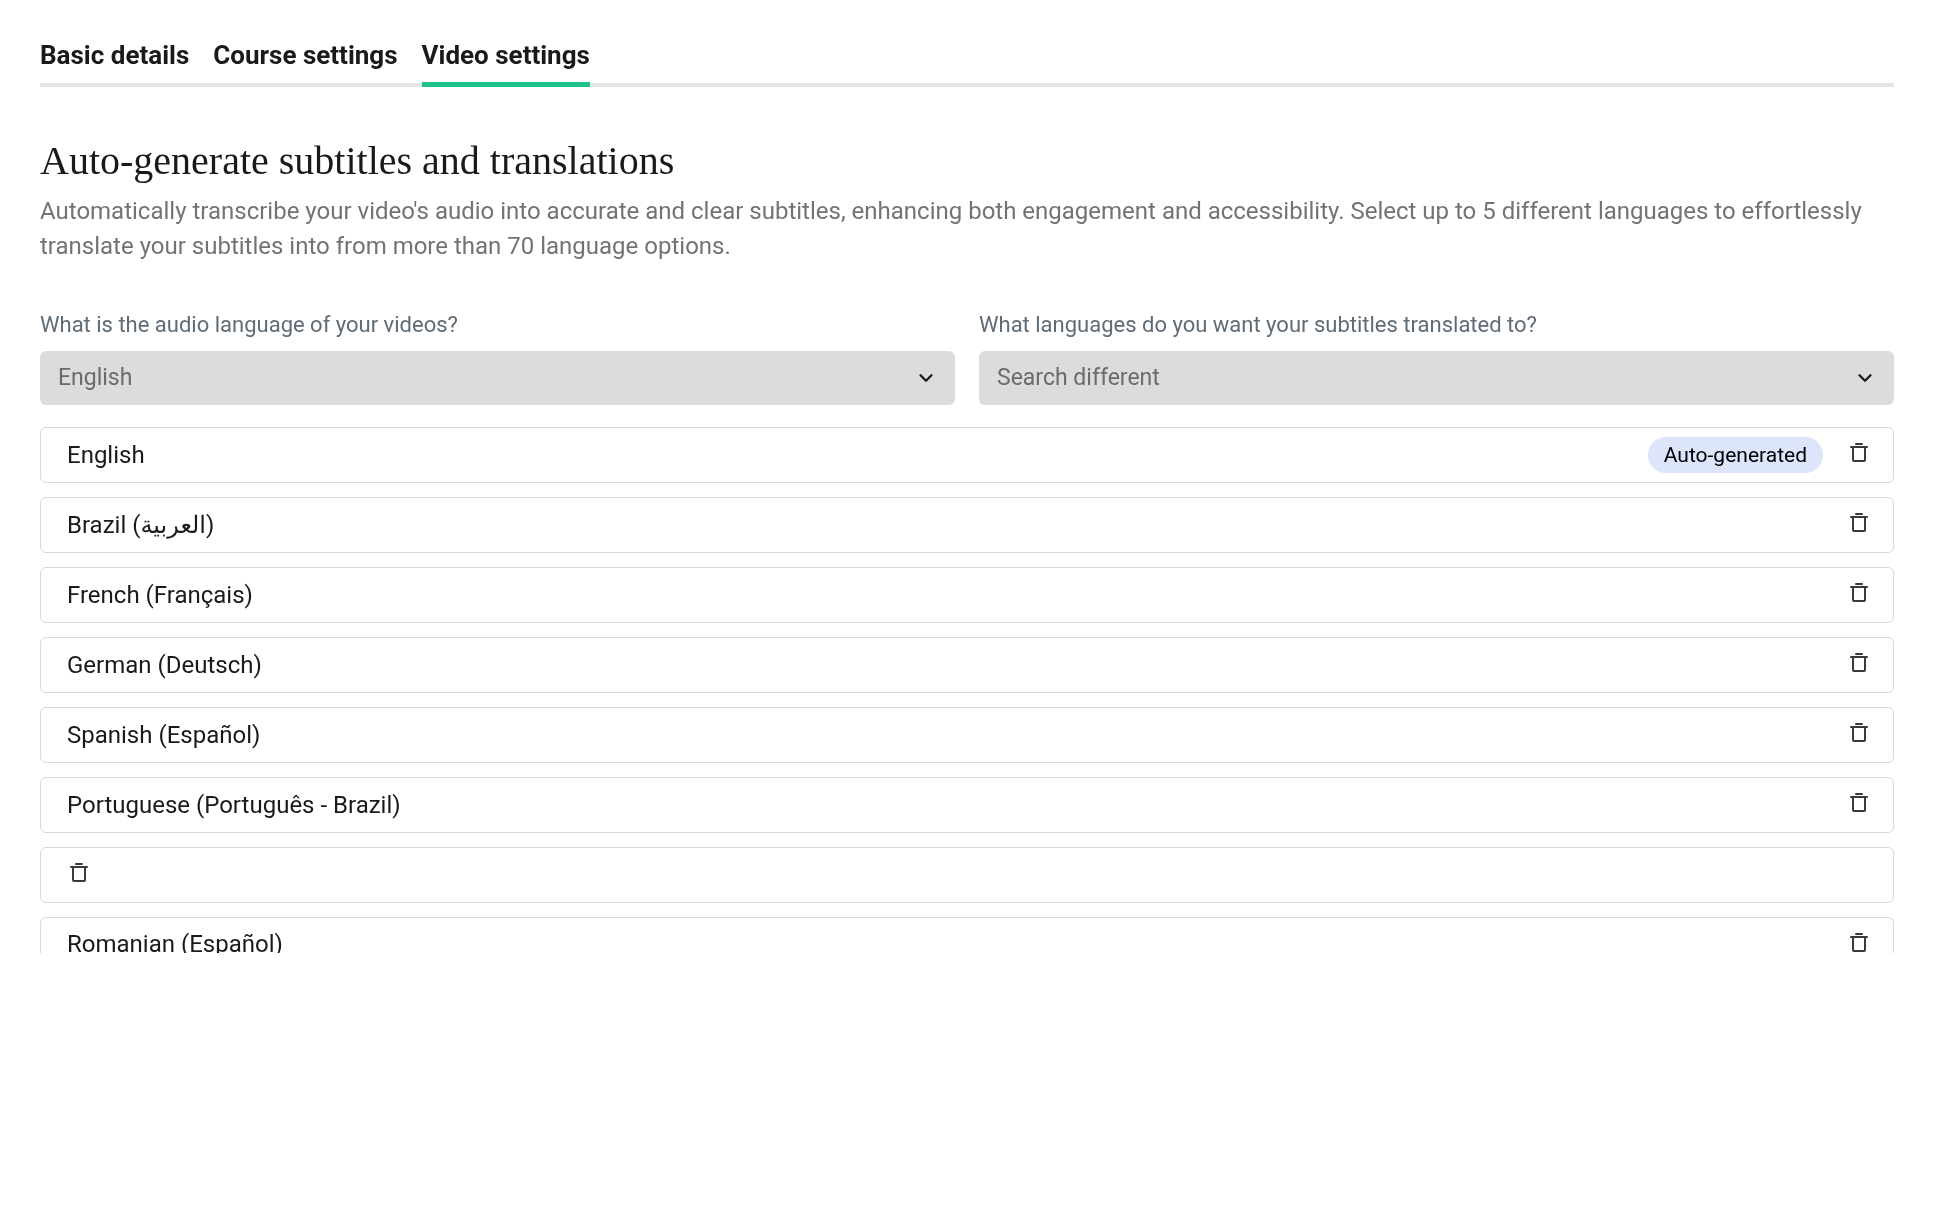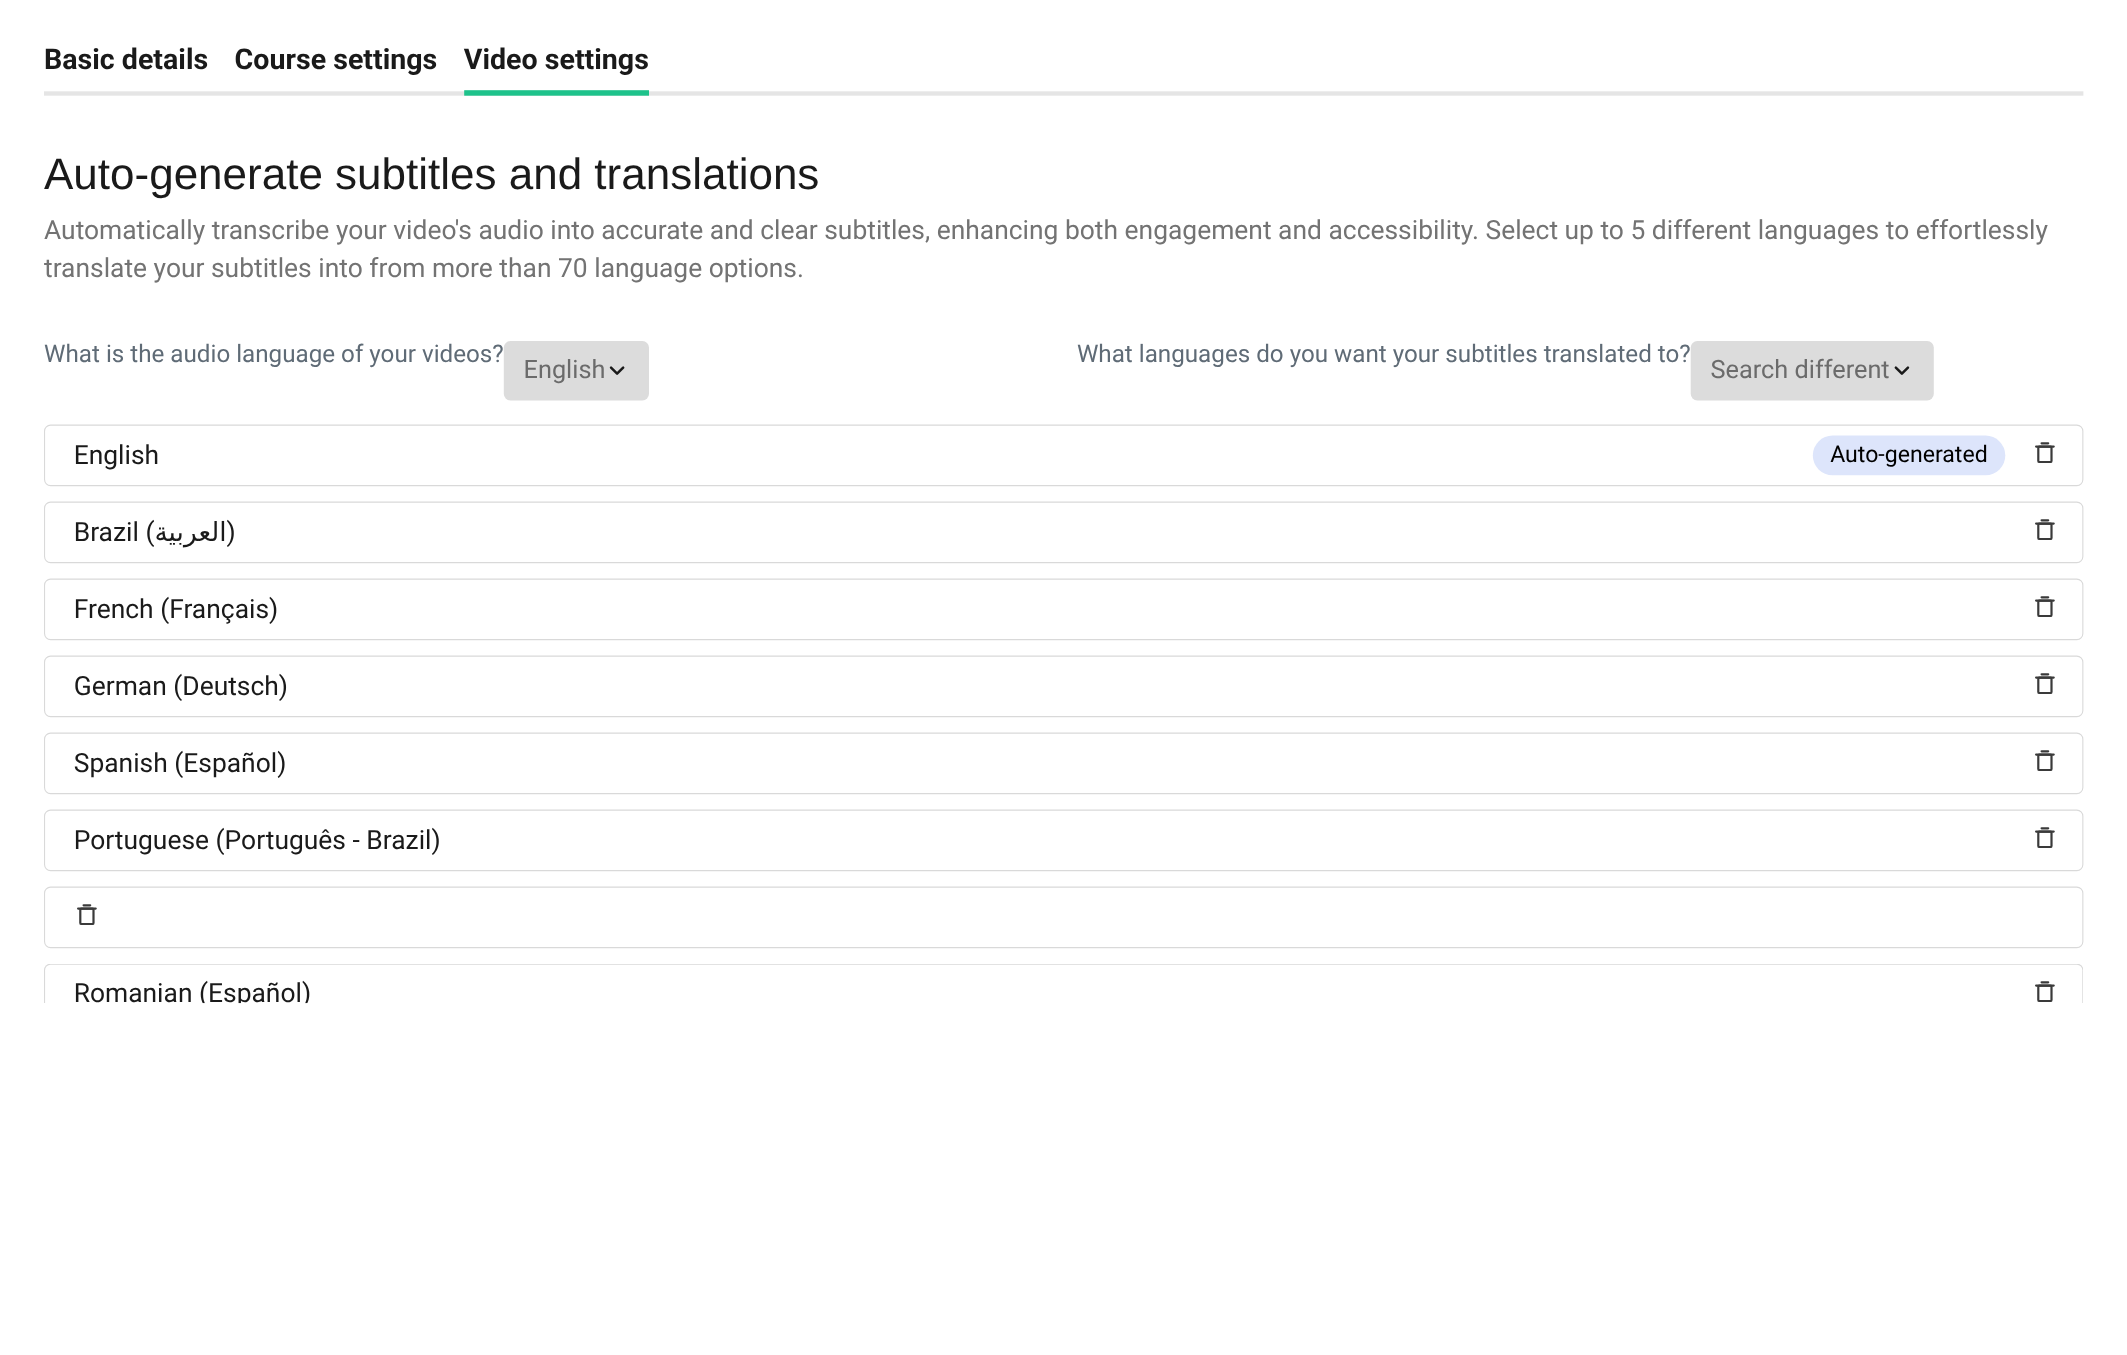--- a/index.html
+++ b/index.html
@@ -27,41 +27,41 @@
       color: #1a1a1a;
       font-weight: 700;
       position: relative;
       margin-bottom: -4px;
     }
     .tab.active {
       font-weight: 700;
       border-bottom: 5px solid #1ec28b;
     }
     .page-title {
-      font-family: Liberation Sans, sans-serif;
+      font-family: Liberation Serif, serif;
       font-size: 40px;
       font-weight: 400;
       margin-bottom: 10px;
       color: #1a1a1a;
     }
     .page-description {
       font-size: 24px;
       line-height: 1.45;
       color: #737373;
       margin-bottom: 48px;
     }
     .selects-row {
       display: flex;
       gap: 24px;
       margin-bottom: 22px;
     }
     .select-group {
       flex: 1;
       display: flex;
-      text-align: right;
+      flex-direction: column;
     }
     .select-label {
       font-size: 22px;
       color: #5f6b76;
       margin-bottom: 14px;
     }
     .select-box {
       background: #dcdcdc;
       border: none;
       border-radius: 6px;

